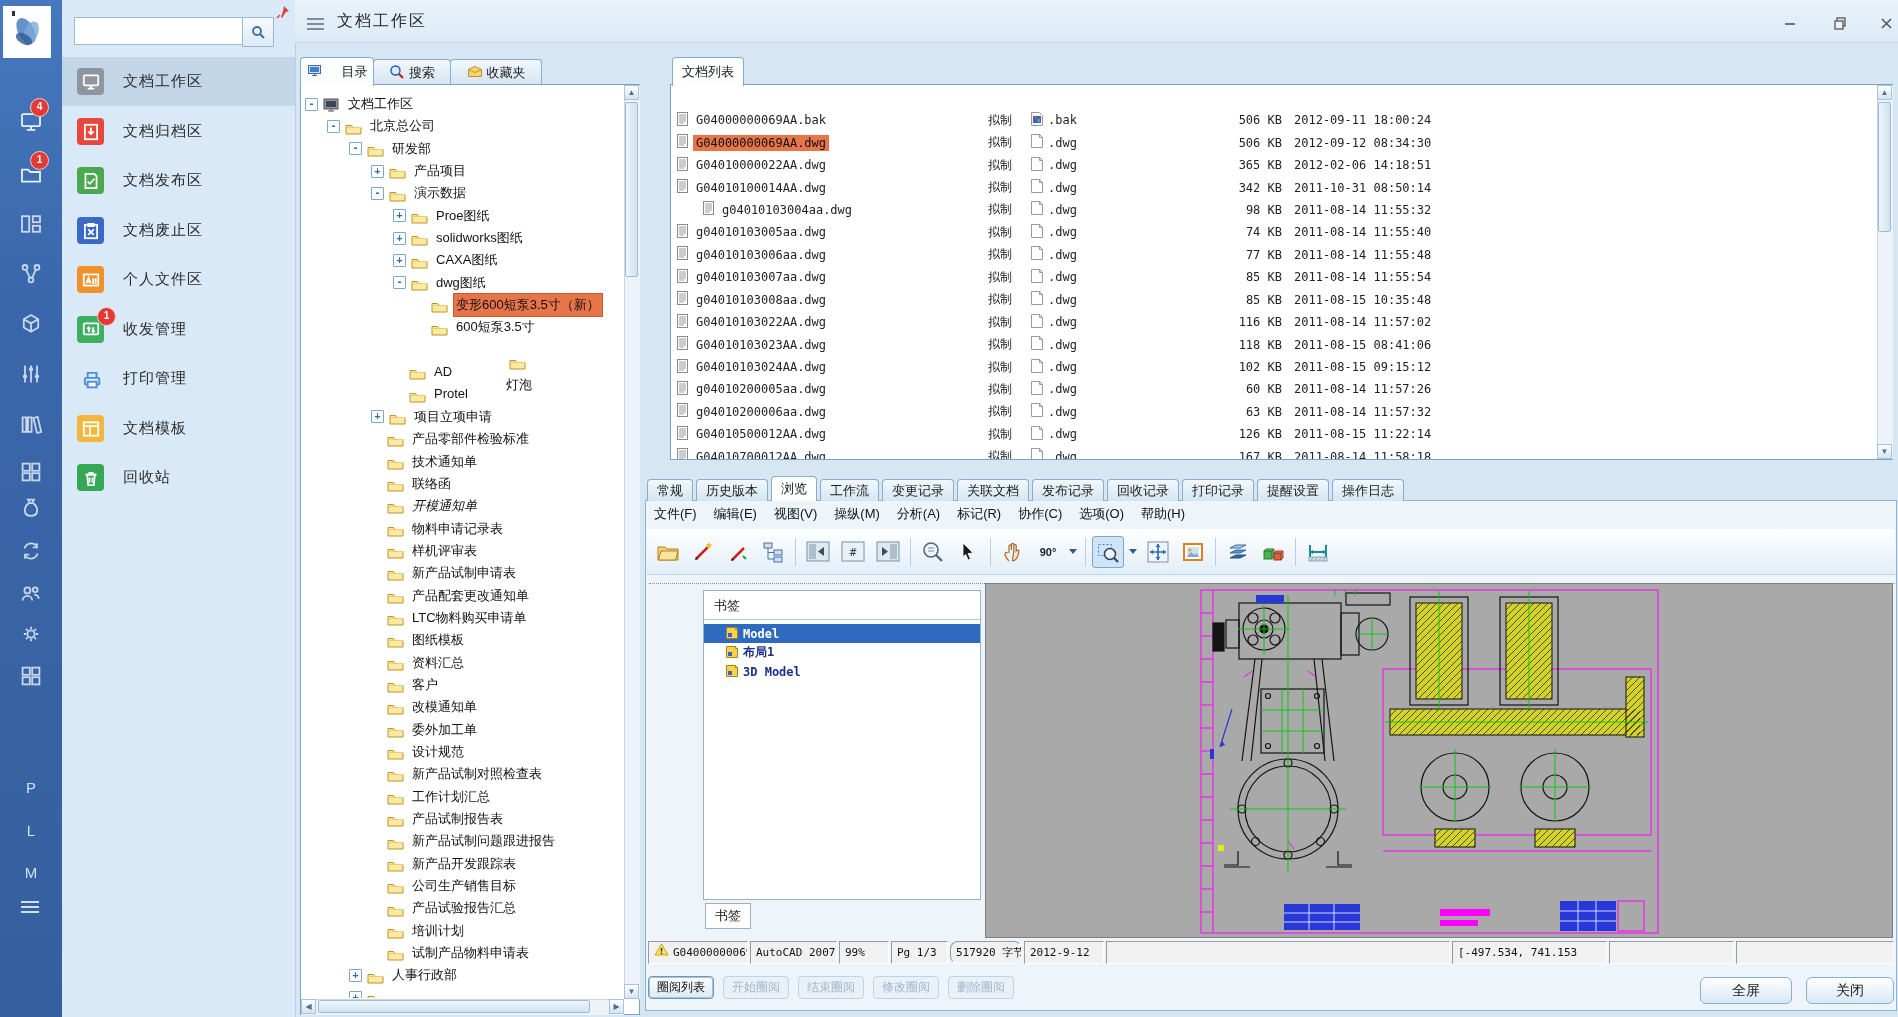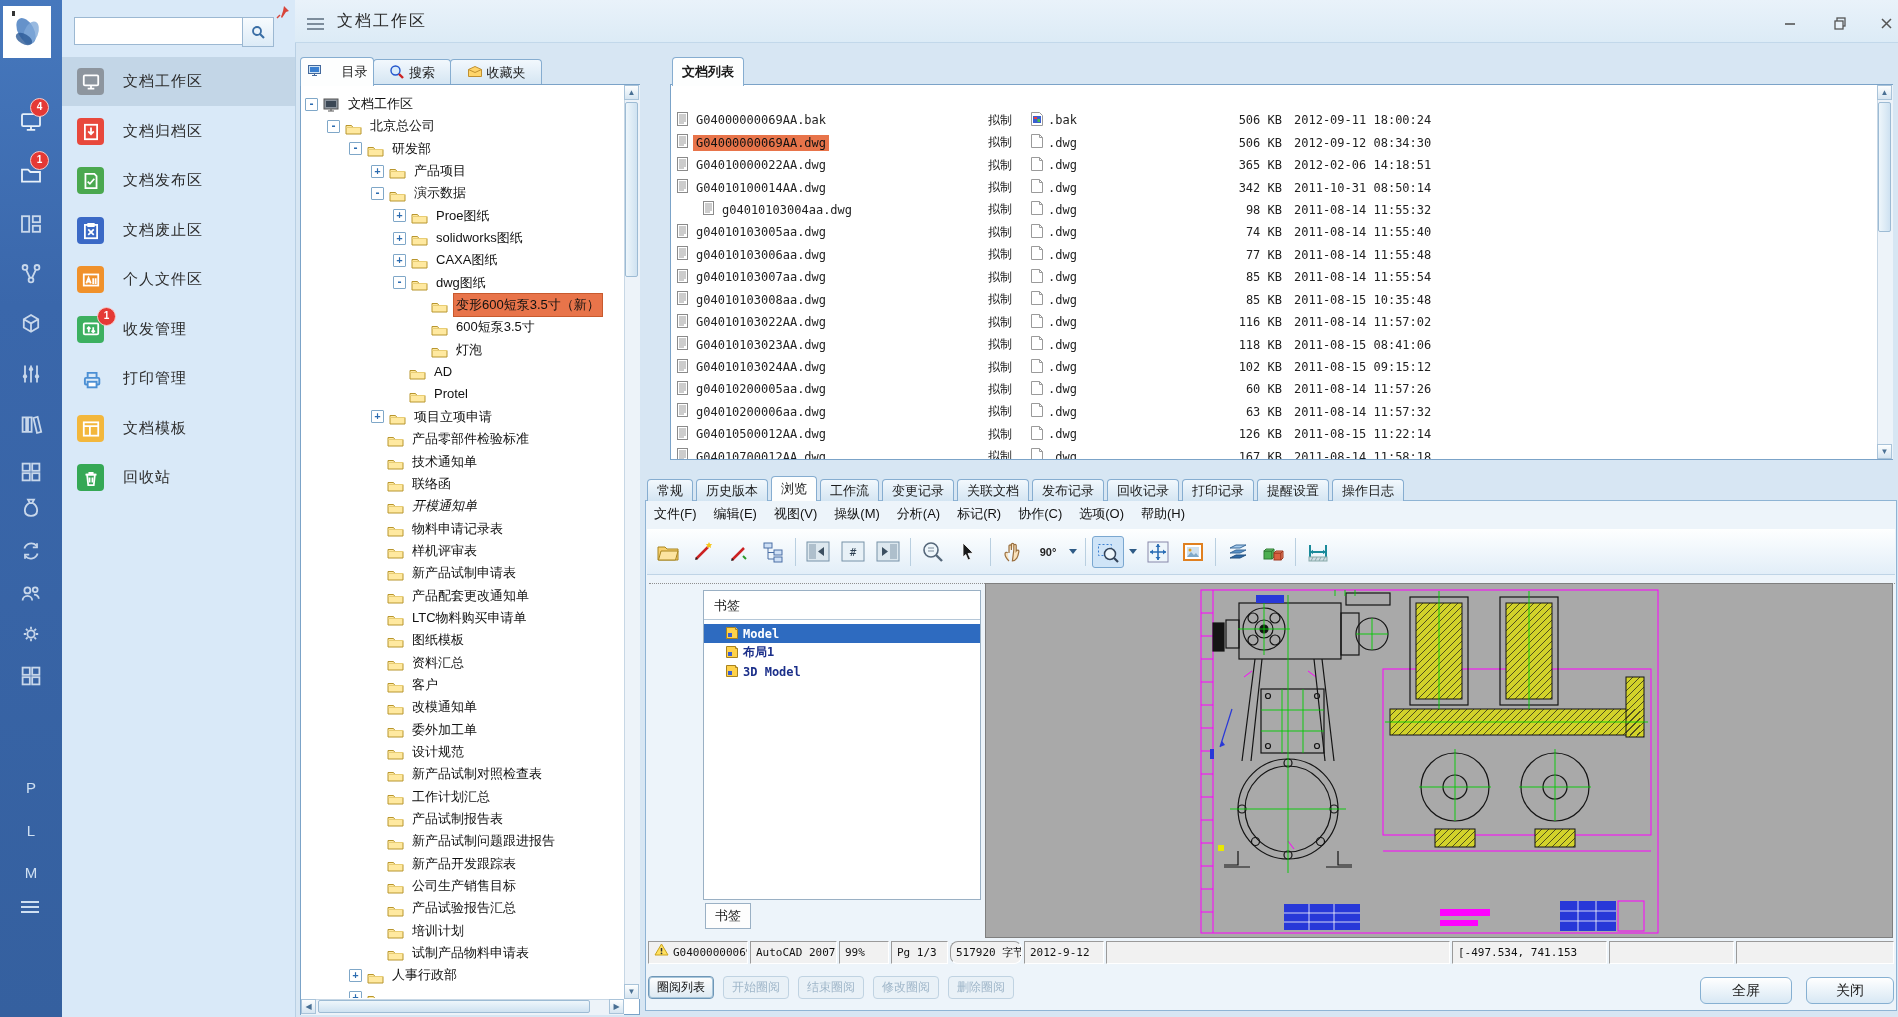--- a/index.html
+++ b/index.html
@@ -429,21 +429,21 @@
         <span class="tlabel sel">变形600短泵3.5寸（新）</span>
       </div>
       <div class="trow" style="margin-left: 114px;">
         <span class="noexp"></span>
         <span class="ticon"><svg width="17" height="13" viewBox="0 0 17 13">
             <path d="M1 3.5h5.5l1.5 2H16V12H1z" fill="#ffe9a0" stroke="#b8962e"></path>
             <path d="M1 5.5h15" stroke="#e8cd74"></path>
           </svg></span>
         <span class="tlabel">600短泵3.5寸</span>
       </div>
-      <div class="trow" style="margin-left: 114px;">
+      <div class="trow" style="margin-left: 114px; flex-direction: column;">
         <span class="noexp"></span>
         <span class="ticon"><svg width="17" height="13" viewBox="0 0 17 13">
             <path d="M1 3.5h5.5l1.5 2H16V12H1z" fill="#ffe9a0" stroke="#b8962e"></path>
             <path d="M1 5.5h15" stroke="#e8cd74"></path>
           </svg></span>
         <span class="tlabel">灯泡</span>
       </div>
       <div class="trow" style="margin-left: 92px;">
         <span class="noexp"></span>
         <span class="ticon"><svg width="17" height="13" viewBox="0 0 17 13">
@@ -681,21 +681,21 @@
   <div class="sb" style="left:624px;top:85px;width:15px;height:914px;border-left:1px solid #c7d7e5;"></div>
   <div class="sb-btn" style="left:624px;top:85px;">▲</div>
   <div class="sb-thumb" style="left:625px;top:102px;width:13px;height:175px;"></div>
   <div class="sb-btn" style="left:624px;top:984px;">▼</div>
 
   <div class="sb" style="left:301px;top:999px;width:323px;height:15px;border-top:1px solid #c7d7e5;"></div>
   <div class="sb-btn" style="left:301px;top:999px;">◀</div>
   <div class="sb-thumb h" style="left:318px;top:1000px;width:272px;height:13px;"></div>
   <div class="sb-btn" style="left:609px;top:999px;">▶</div>
 
-  <div class="tab active" style="left:672px;width:70px;font-weight:bold;">
+  <div class="tab active" style="left:672px;width:70px;">
       <span>文档列表</span>
     </div>
   <div id="doc-box"></div>
   <div id="doc-rows">
       <div class="drow">
         <div class="dcell dname mono" style="width: 241px;">
           <span><svg width="11" height="14" viewBox="0 0 11 14">
               <rect x="0.5" y="0.5" width="10" height="13" fill="#fff" stroke="#8a8a8a"></rect>
               <path d="M2 3h7M2 5h7M2 7h7M2 9h7M2 11h5" stroke="#9a9a9a"></path>
             </svg></span>

